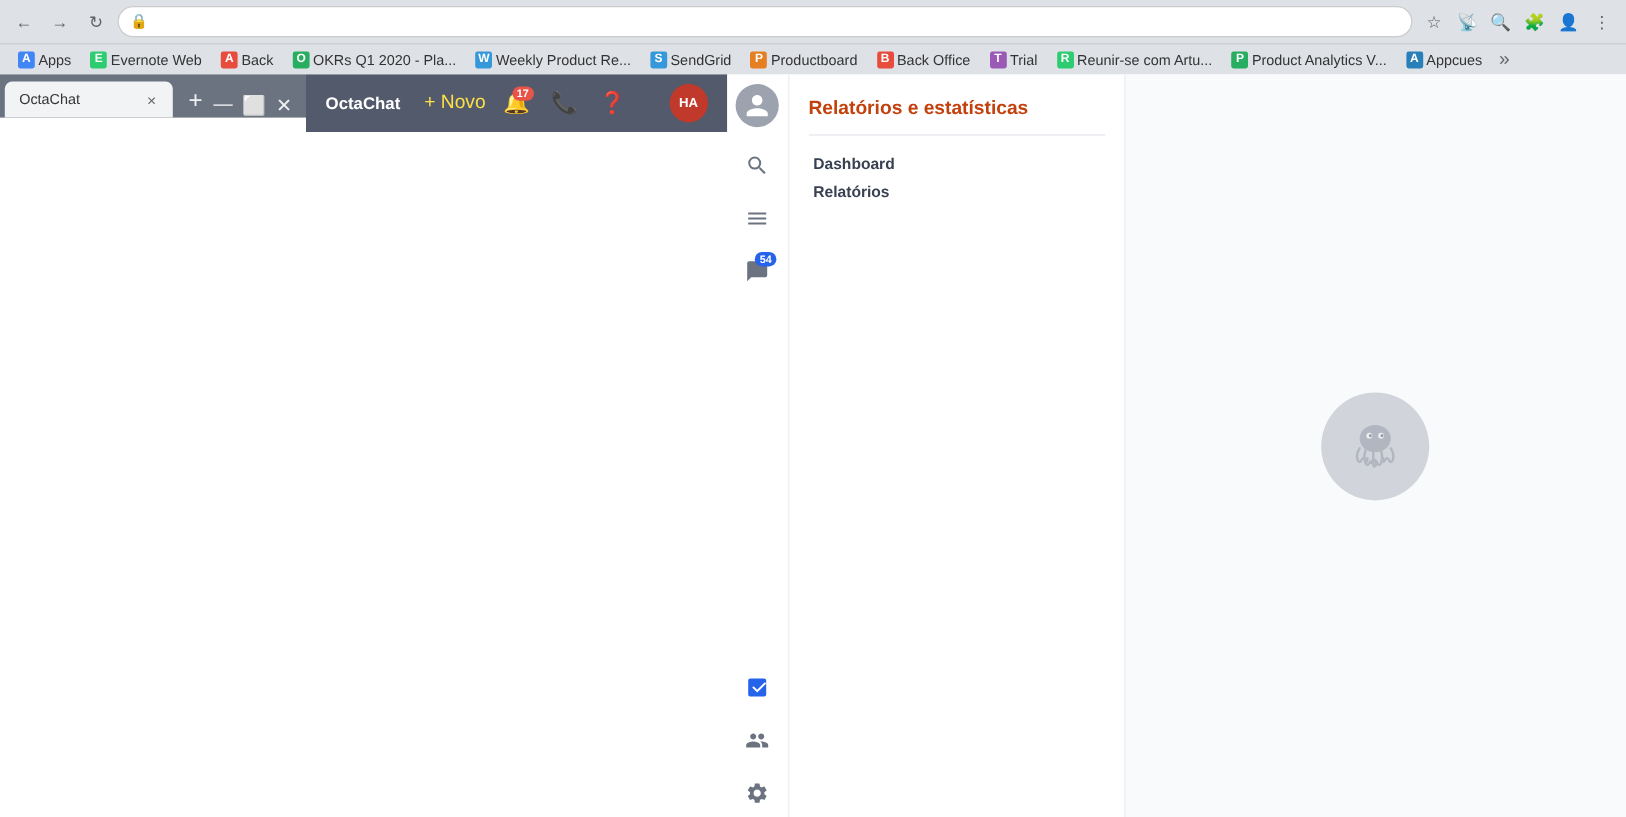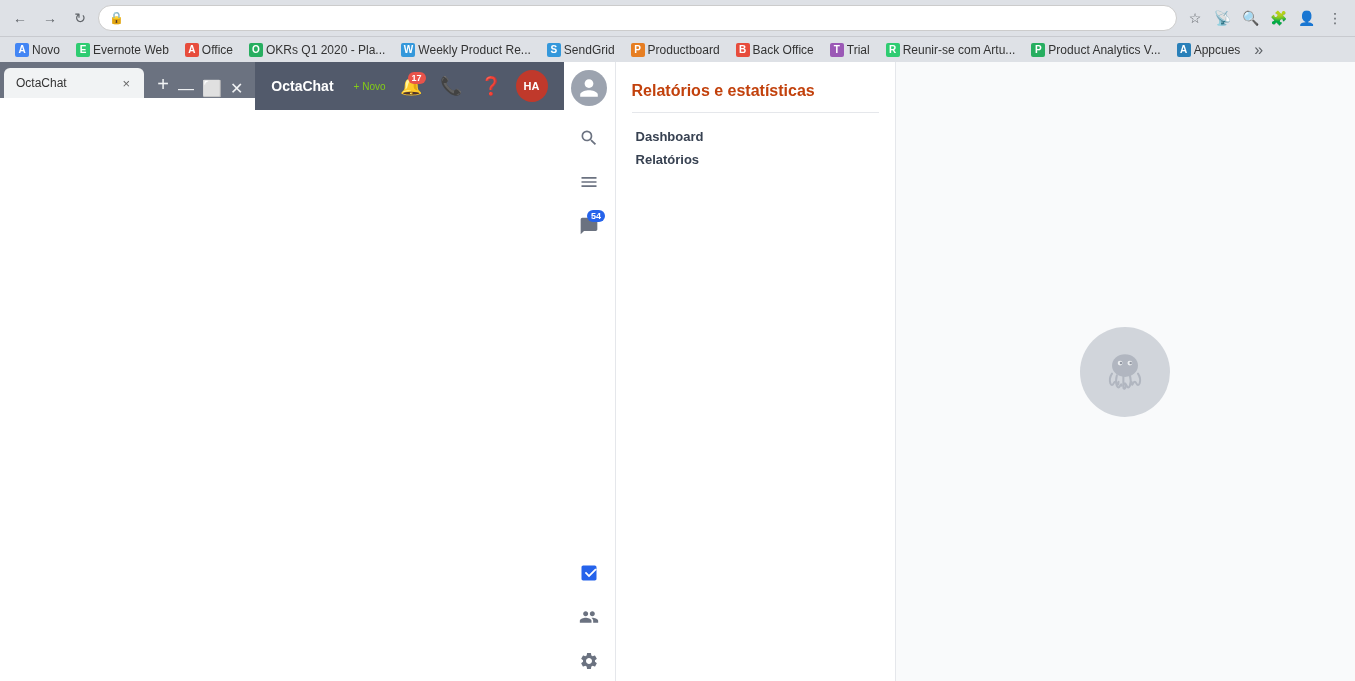--- a/index.html
+++ b/index.html
@@ -27,25 +27,25 @@
     .tab-close { color: #666; font-size: 13px; cursor: pointer; padding: 2px; border-radius: 50%; }
     .tab-new { height: 28px; width: 30px; display: flex; align-items: center; justify-content: center; color: #f1f3f4; font-size: 20px; cursor: pointer; border-radius: 50%; margin-left: 4px; }
     .tab-spacer { flex: 1; }
     .tab-right-actions { display: flex; align-items: center; gap: 8px; padding-right: 8px; }
     .tab-right-btn { color: #f1f3f4; font-size: 16px; cursor: pointer; }
 
     
     .app-header { height: 48px; background: #525a6b; display: flex; align-items: center; padding: 0 16px; justify-content: space-between; }
     .header-left { display: flex; align-items: center; gap: 10px; }
     .header-logo { font-size: 14px; font-weight: 600; color: #fff; }
-    .header-new-btn { display: flex; align-items: center; gap: 5px; background: transparent; border: none; color: #84cc16; cursor: pointer; font-size: 10px; padding: 6px 10px; border-radius: 4px; }
+    .header-new-btn { display: flex; align-items: center; gap: 5px; background: transparent; border: none; color: #fde047; cursor: pointer; font-size: 16px; padding: 6px 10px; border-radius: 4px; }
     .header-right { display: flex; align-items: center; gap: 8px; }
     .header-icon-btn { color: #ccc; font-size: 18px; cursor: pointer; position: relative; width: 32px; height: 32px; display: flex; align-items: center; justify-content: center; border-radius: 50%; }
     .notification-badge { position: absolute; top: 2px; right: 2px; background: #e8534a; color: #fff; font-size: 9px; font-weight: bold; border-radius: 10px; padding: 1px 4px; min-width: 16px; text-align: left; }
-    .avatar-btn { width: 32px; height: 32px; border-radius: 50%; background: #c0392b; color: #fff; font-size: 11px; font-weight: bold; display: flex; align-items: center; justify-content: center; cursor: pointer; border: none; }
+    .avatar-btn { width: 32px; height: 32px; border-radius: 50%; background: #c0392b; color: #fff; font-size: 11px; font-weight: bold; display: flex; align-items: center; justify-content: center; cursor: pointer; border: none; margin-left: 23px; }
 
     
     .main-layout { display: flex; flex: 1; overflow: hidden; }
 
     
     .icon-sidebar { width: 52px; background: #fff; border-right: 1px solid #e5e7eb; display: flex; flex-direction: column; align-items: center; padding-top: 8px; gap: 4px; }
     .icon-sidebar-avatar { width: 36px; height: 36px; border-radius: 50%; background: #9ca3af; color: #fff; display: flex; align-items: center; justify-content: center; font-size: 16px; margin-bottom: 8px; cursor: pointer; }
     .sidebar-icon-btn { width: 40px; height: 40px; display: flex; align-items: center; justify-content: center; border-radius: 8px; cursor: pointer; color: #6b7280; font-size: 18px; position: relative; }
     .sidebar-icon-btn.active { color: #2563eb; }
     .sidebar-icon-btn .chat-badge { position: absolute; top: 4px; right: 4px; background: #2563eb; color: #fff; font-size: 9px; border-radius: 10px; padding: 1px 4px; min-width: 16px; text-align: center; font-weight: bold; }
@@ -81,29 +81,29 @@
       <button class="browser-action-btn">🔍</button>
       <button class="browser-action-btn">🧩</button>
       <button class="browser-action-btn">👤</button>
       <button class="browser-action-btn">⋮</button>
     </div>
   </div>
 
   <div class="bookmarks-bar">
     <div class="bookmark-item">
       <span class="bookmark-favicon" style="background:#4285f4; color:#fff;">A</span>
-      <span>Novo</span>
+      <span>Apps</span>
     </div>
     <div class="bookmark-item">
       <span class="bookmark-favicon" style="background:#2ecc71; color:#fff;">E</span>
       <span>Evernote Web</span>
     </div>
     <div class="bookmark-item">
       <span class="bookmark-favicon" style="background:#e74c3c; color:#fff;">A</span>
-      <span>Office</span>
+      <span>Back</span>
     </div>
     <div class="bookmark-item">
       <span class="bookmark-favicon" style="background:#27ae60; color:#fff;">O</span>
       <span>OKRs Q1 2020 - Pla...</span>
     </div>
     <div class="bookmark-item">
       <span class="bookmark-favicon" style="background:#3498db; color:#fff;">W</span>
       <span>Weekly Product Re...</span>
     </div>
     <div class="bookmark-item">

